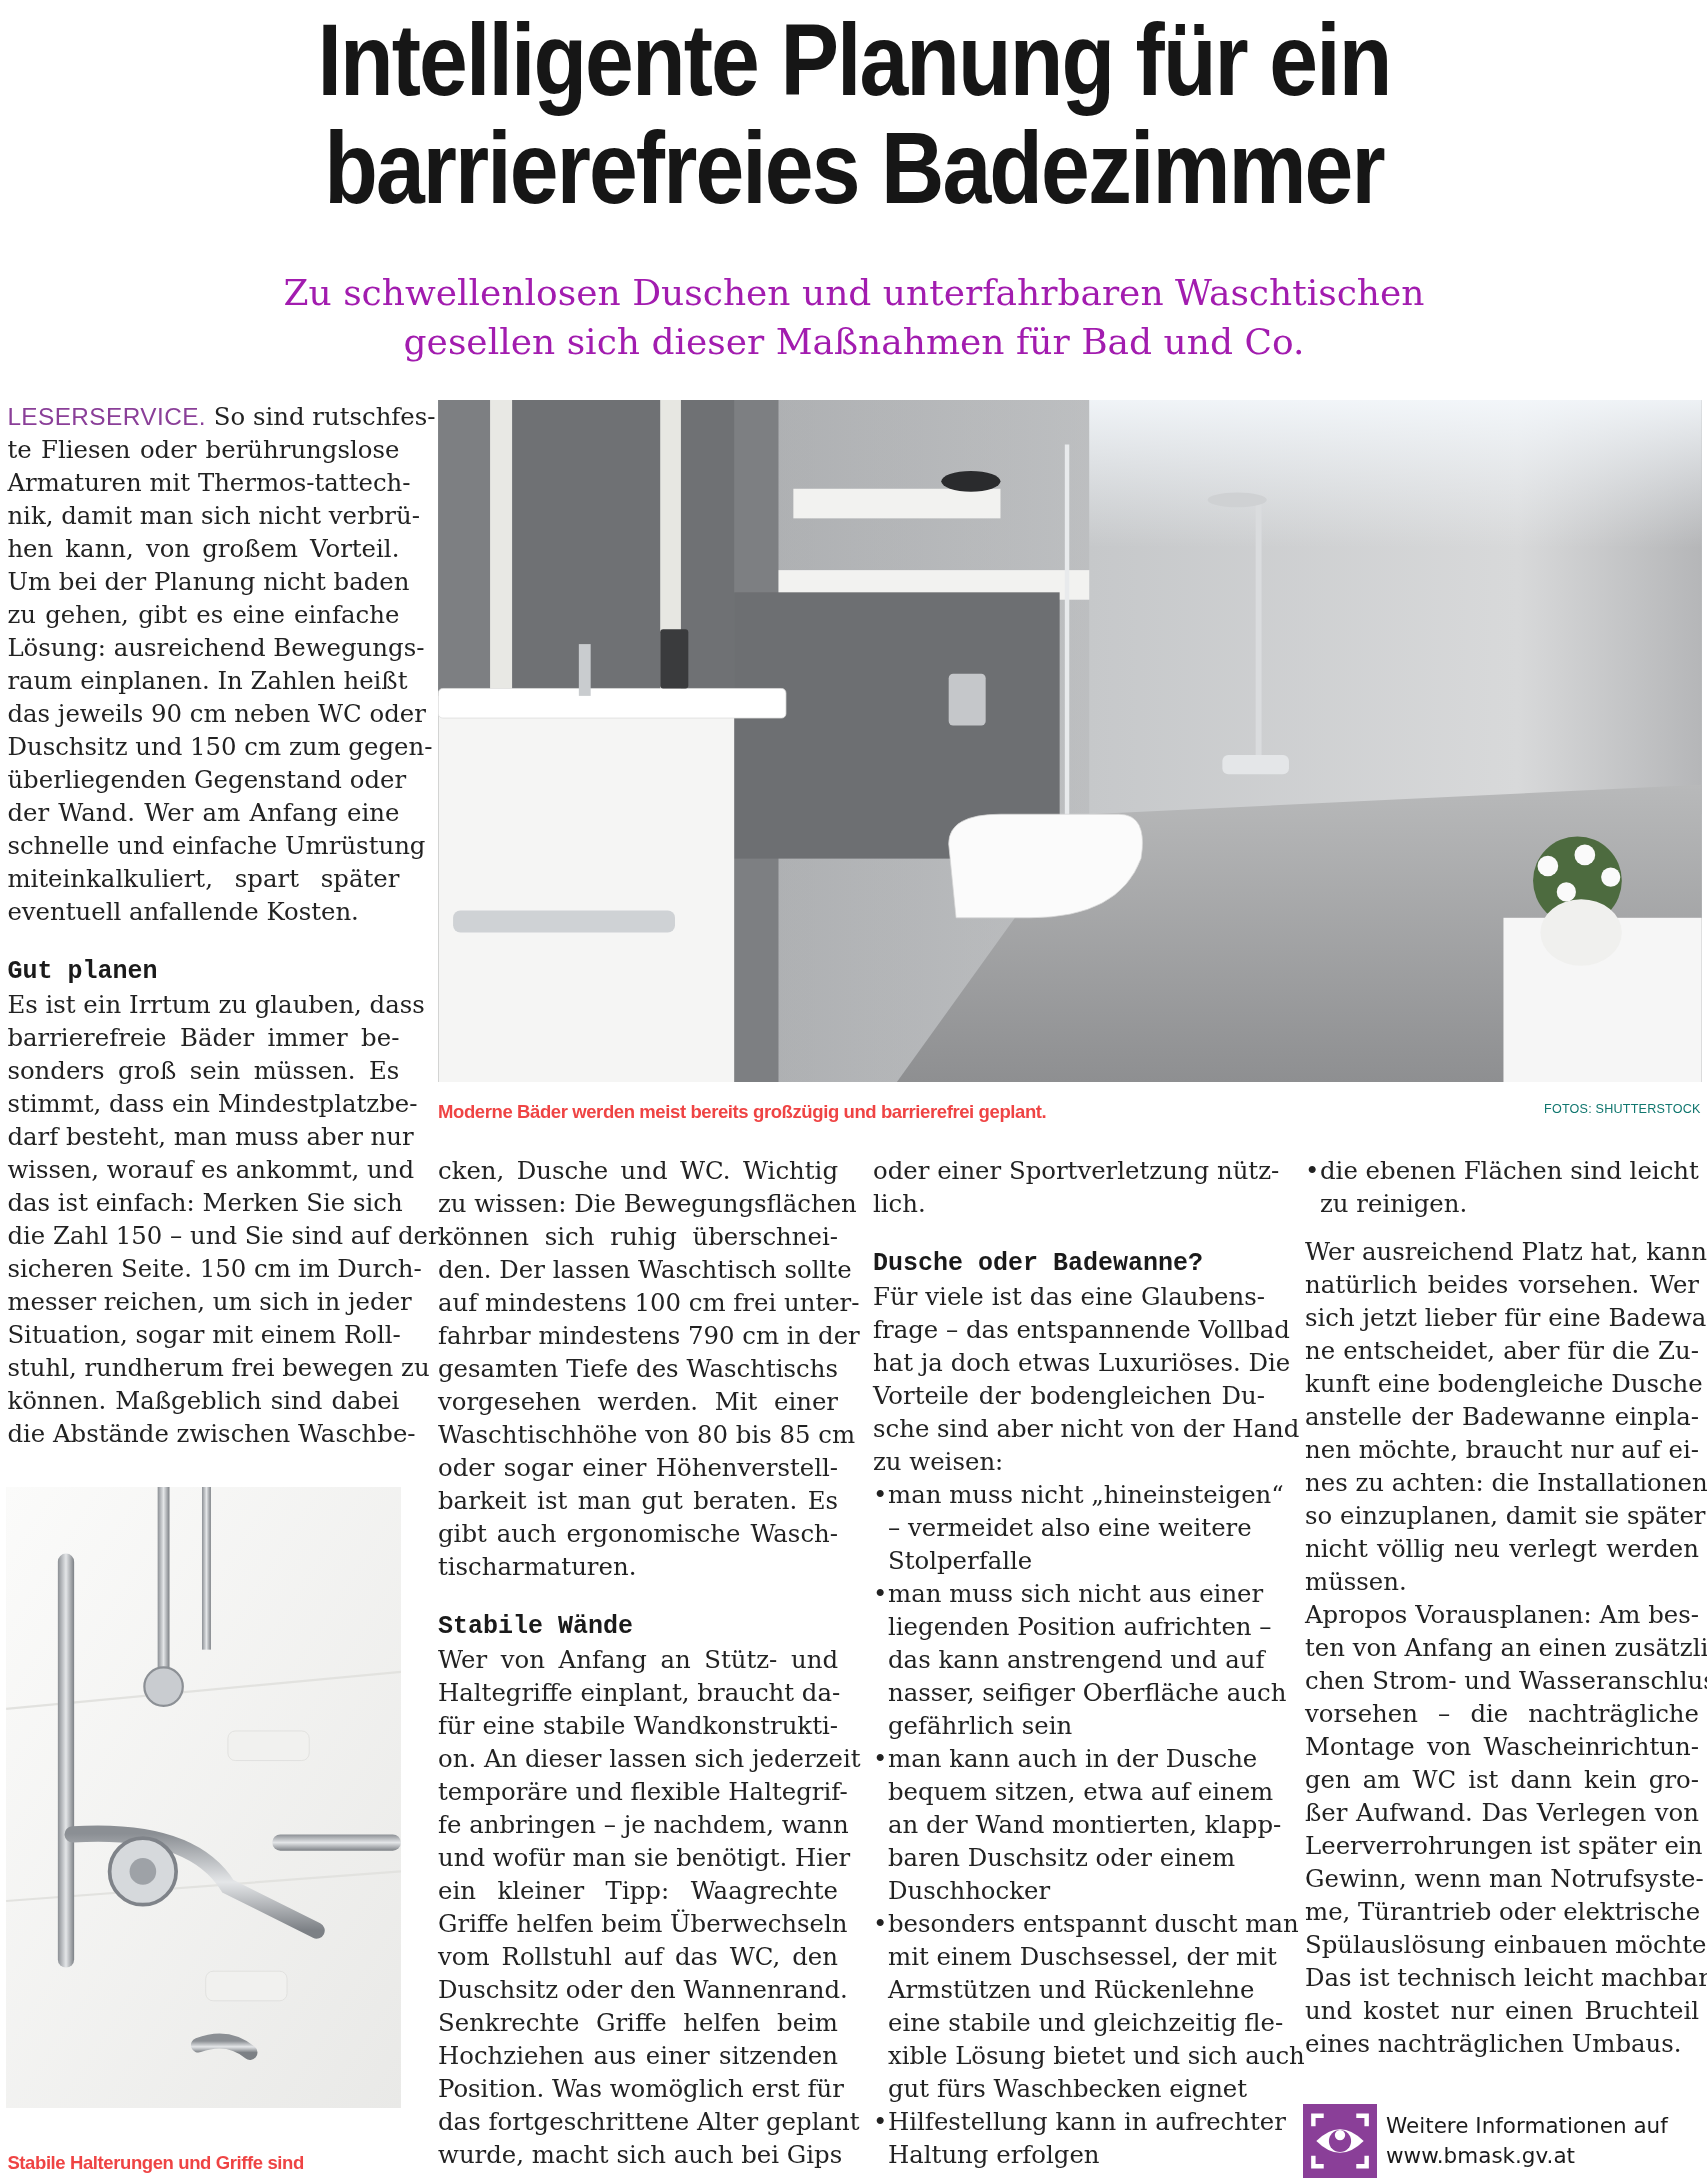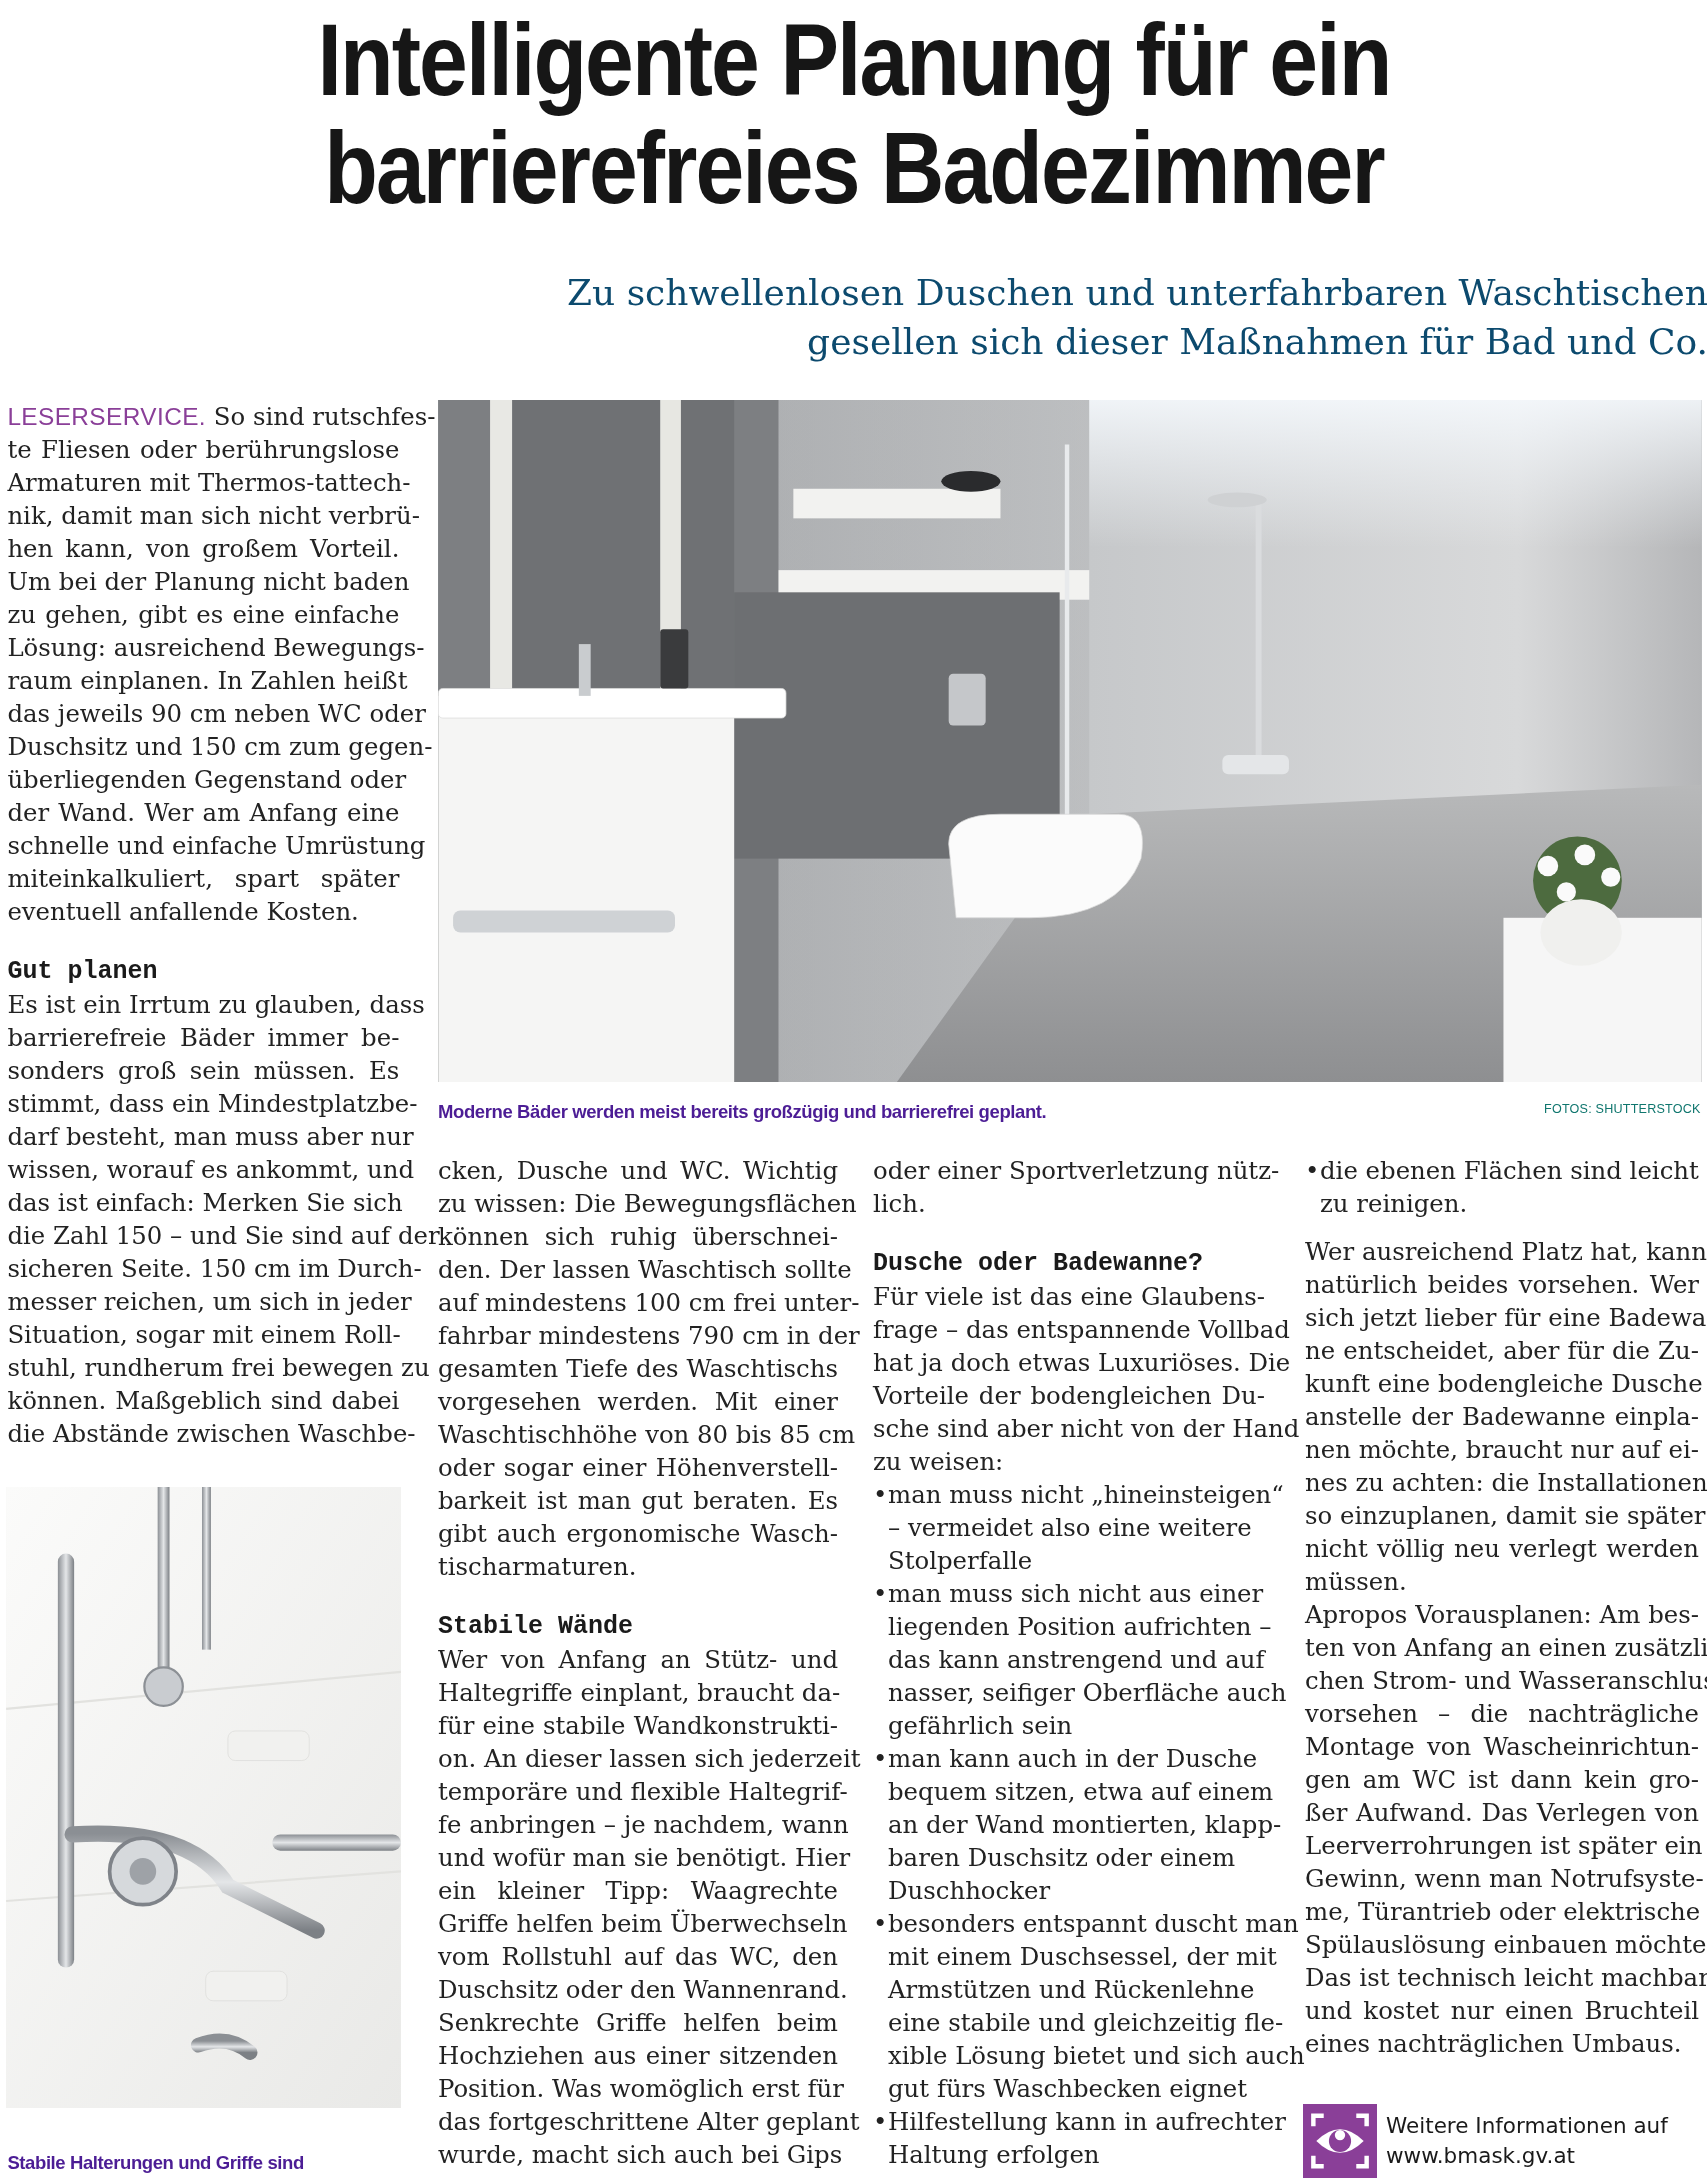--- a/index.html
+++ b/index.html
@@ -5,22 +5,22 @@
   html, body { margin: 0; padding: 0; background: #ffffff; }
   body { width: 1708px; height: 2183px; position: relative; overflow: hidden; color: #1d1d1b; }
   .headline {
     position: absolute; left: 0; top: 0; width: 1708px; text-align: center;
     font-family: "Liberation Sans", sans-serif; font-weight: bold; font-size: 102px;
     line-height: 108px; letter-spacing: -2.2px; color: #161616; margin-top: 6px;
     transform: scaleX(0.86); transform-origin: center top;
   }
   .headline span { display: block; }
   .subhead {
-    position: absolute; left: 0; top: 268px; width: 1708px; text-align: right;
-    font-family: "DejaVu Serif", serif; font-size: 36px; line-height: 49px; color: #0c4a6e;
+    position: absolute; left: 0; top: 268px; width: 1708px; text-align: center;
+    font-family: "DejaVu Serif", serif; font-size: 36px; line-height: 49px; color: #a21caf;
   }
   .subhead span { display: block; }
   .col {
     position: absolute; font-family: "DejaVu Serif", serif; font-size: 24.4px;
     line-height: 33px; color: #222; text-align: justify;
   }
   .ln { display: block; text-align: justify; text-align-last: justify; white-space: nowrap; }
   .ln.last { text-align-last: left; }
   .kicker { font-family: "Liberation Sans", sans-serif; font-weight: normal; color: #8a3f98; letter-spacing: 0.4px; }
   .sub {
@@ -33,21 +33,21 @@
   .photo-main {
     position: absolute; left: 438px; top: 400px; width: 1264px; height: 682px;
     overflow: hidden; background: #9a9c9f;
   }
   .photo-small {
     position: absolute; left: 6px; top: 1487px; width: 395px; height: 621px;
     overflow: hidden; background: #f4f4f2;
   }
   .caption {
     position: absolute; font-family: "Liberation Sans", sans-serif; font-weight: bold;
-    font-size: 18.5px; color: #4c1d95; letter-spacing: -0.4px; line-height: 27px;
+    font-size: 18.5px; color: #ef4444; letter-spacing: -0.4px; line-height: 27px;
   }
   .credit {
     position: absolute; font-family: "Liberation Sans", sans-serif;
     font-size: 12.6px; color: #0f766e; letter-spacing: 0.2px;
   }
   .infobox { position: absolute; left: 1303px; top: 2103px; height: 75px; display: flex; align-items: center; }
   .info-icon { width: 74px; height: 74px; background: #8a3f98; display: block; }
   .info-text {
     margin-left: 9px; font-family: "DejaVu Sans", sans-serif; font-size: 21.5px;
     line-height: 30px; color: #1a1a1a;

